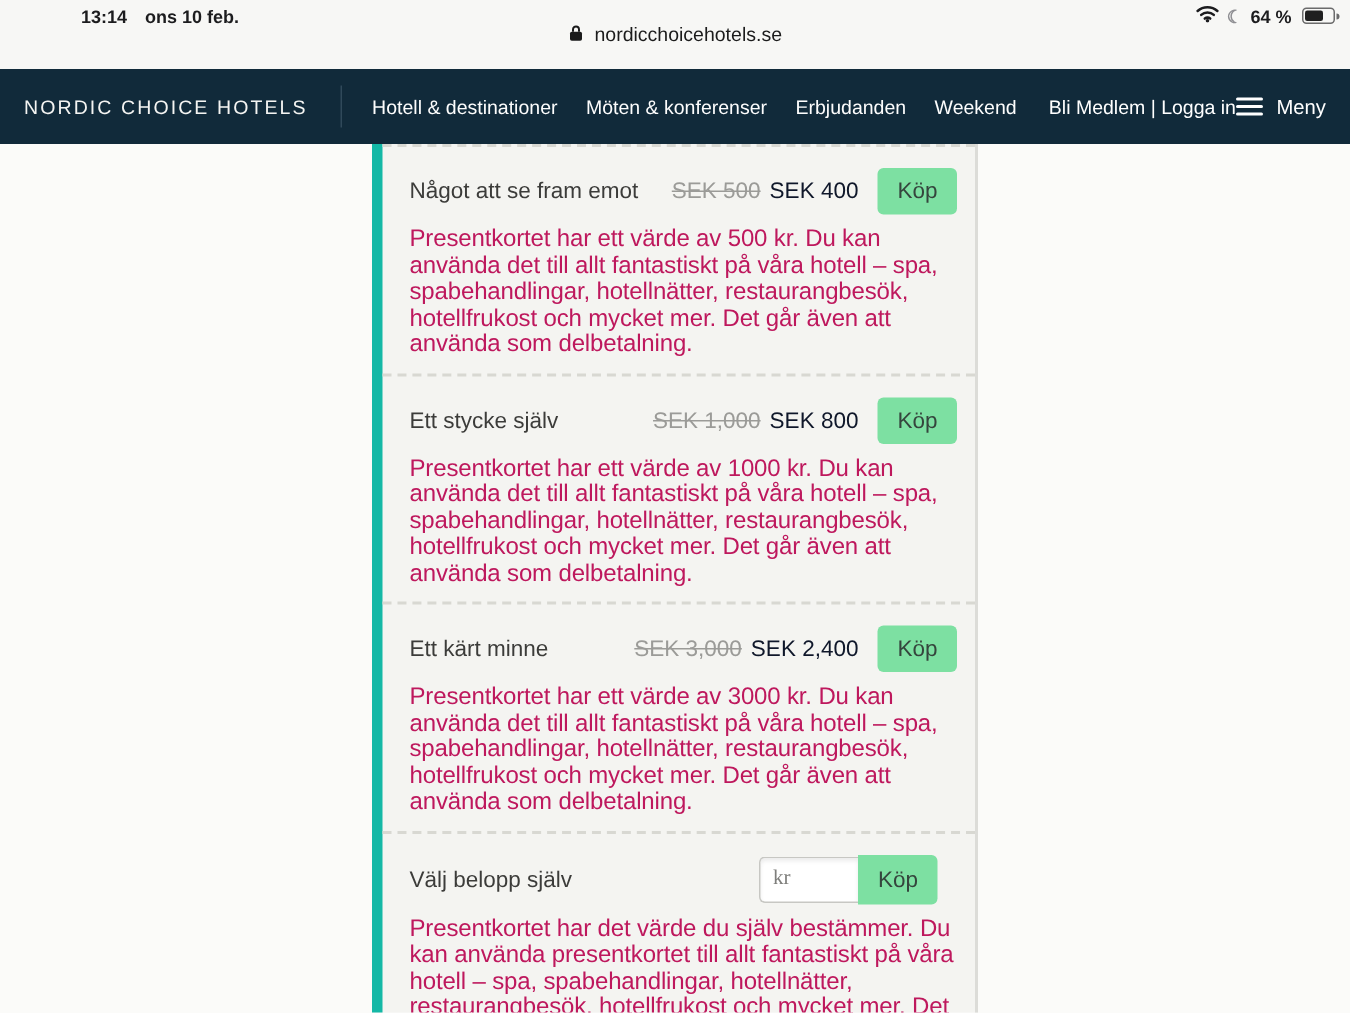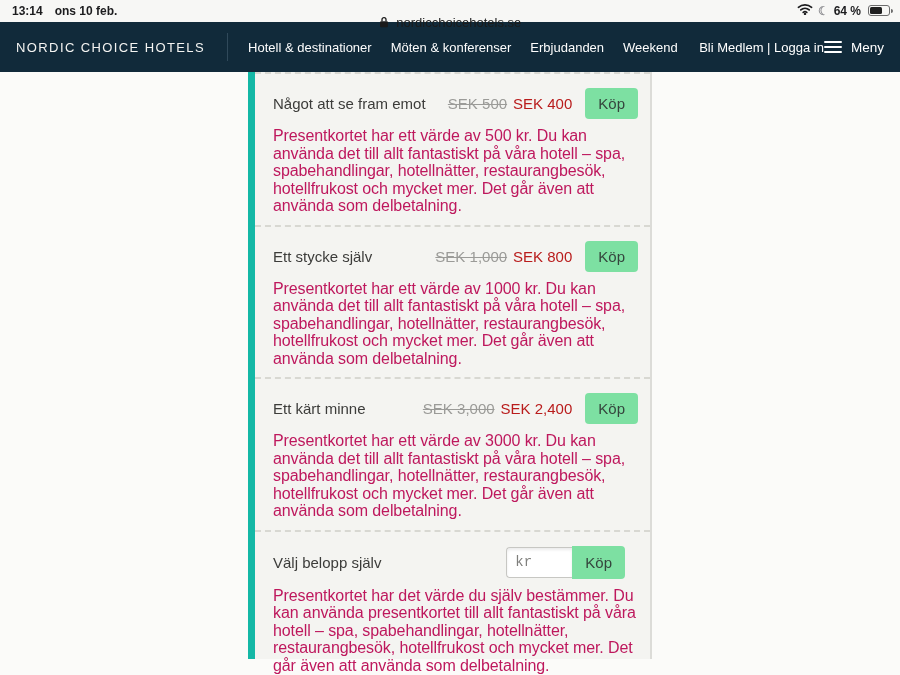--- a/index.html
+++ b/index.html
@@ -5,21 +5,21 @@
   * { box-sizing: border-box; margin: 0; padding: 0; }
   html,body { width: 900px; height: 675px; }
   body {
     font-family: "Liberation Sans", sans-serif;
     background: #fbfbf9;
     overflow: hidden;
     -webkit-font-smoothing: antialiased;
   }
 
   
-  .topbar { height: 22px; background: #f7f7f5; position: relative; }
+  .topbar { height: 46px; background: #f7f7f5; position: relative; padding-left: 42px; }
   .status-row {
     display: flex; justify-content: space-between; align-items: center;
     padding: 3px 10px 0 12px; font-size: 12px; font-weight: bold; color: #1c1c1e;
   }
   .status-left { display: flex; gap: 12px; align-items: center; }
   .status-right { display: flex; gap: 5px; align-items: center; }
   .moon { color: #8f8f93; font-size: 12px; line-height: 1; }
   .battery { position: relative; width: 22px; height: 11px; border: 1px solid #6b6b6b; border-radius: 3px; margin-left: 2px; }
   .battery .level { position: absolute; left: 1px; top: 1px; bottom: 1px; width: 60%; background: #1f1f1f; border-radius: 1.5px; }
   .battery::after { content: ''; position: absolute; right: -4px; top: 2.5px; width: 2.5px; height: 4.5px; background: #6b6b6b; border-radius: 0 2px 2px 0; }
@@ -49,31 +49,31 @@
   .content { height: 587px; display: flex; justify-content: center; background: #fbfbf9; }
   .column {
     width: 404px; background: #f4f4f1;
     border-left: 7px solid #14b8a6; border-right: 2px solid #dcdcd8;
     display: flex; flex-direction: column;
   }
   .card { padding: 14px 12px 10px 18px; border-top: 2px dashed #d8d8d2; }
   .card-head { display: flex; align-items: center; }
   .card-title { font-size: 15px; font-weight: normal; color: #3c3c3a; flex: 1; }
   .old-price { color: #9b9b98; text-decoration: line-through; font-size: 15px; margin-right: 6px; }
-  .price { color: #b91c1c; font-size: 15px; margin-right: 13px; }
+  .price { color: #0f172a; font-size: 15px; margin-right: 13px; }
   .buy-btn {
     background: #7de0a2; color: #35453d; border: none; border-radius: 4px;
     font-size: 15px; font-family: inherit; padding: 7px 13px; cursor: pointer;
   }
   .card-desc { margin-top: 8px; font-size: 16px; line-height: 17.5px; color: #be185d; letter-spacing: -0.1px; max-width: 378px; }
 
   .input-group { display: flex; align-items: center; margin-right: 13px; }
   .amount-input {
     width: 66px; height: 31px; border: 1px solid #c7c7c3; border-right: none;
-    border-radius: 4px 0 0 4px; padding: 0 8px; font-size: 14px; font-family: Liberation Mono, monospace;
+    border-radius: 4px 0 0 4px; padding: 0 8px; font-size: 14px; font-family: Liberation Serif, serif;
     background: #fff; color: #3c3c3a; box-shadow: inset 0 2px 3px rgba(0,0,0,0.08);
   }
   .amount-input::placeholder { color: #7f7f7c; }
   .input-group .buy-btn { border-radius: 0 4px 4px 0; margin-right: 0; height: 33px; }
   .card--custom .buy-btn { margin-right: 0; }
 
   .footer { flex: 1; background: #f0f0ed; text-align: center; padding-top: 23px; font-size: 13px; }
   .footer a { color: #57b97a; text-decoration: underline; cursor: pointer; }
   .footer .dot { color: #8a8a86; margin: 0 9px; }
 </style>

